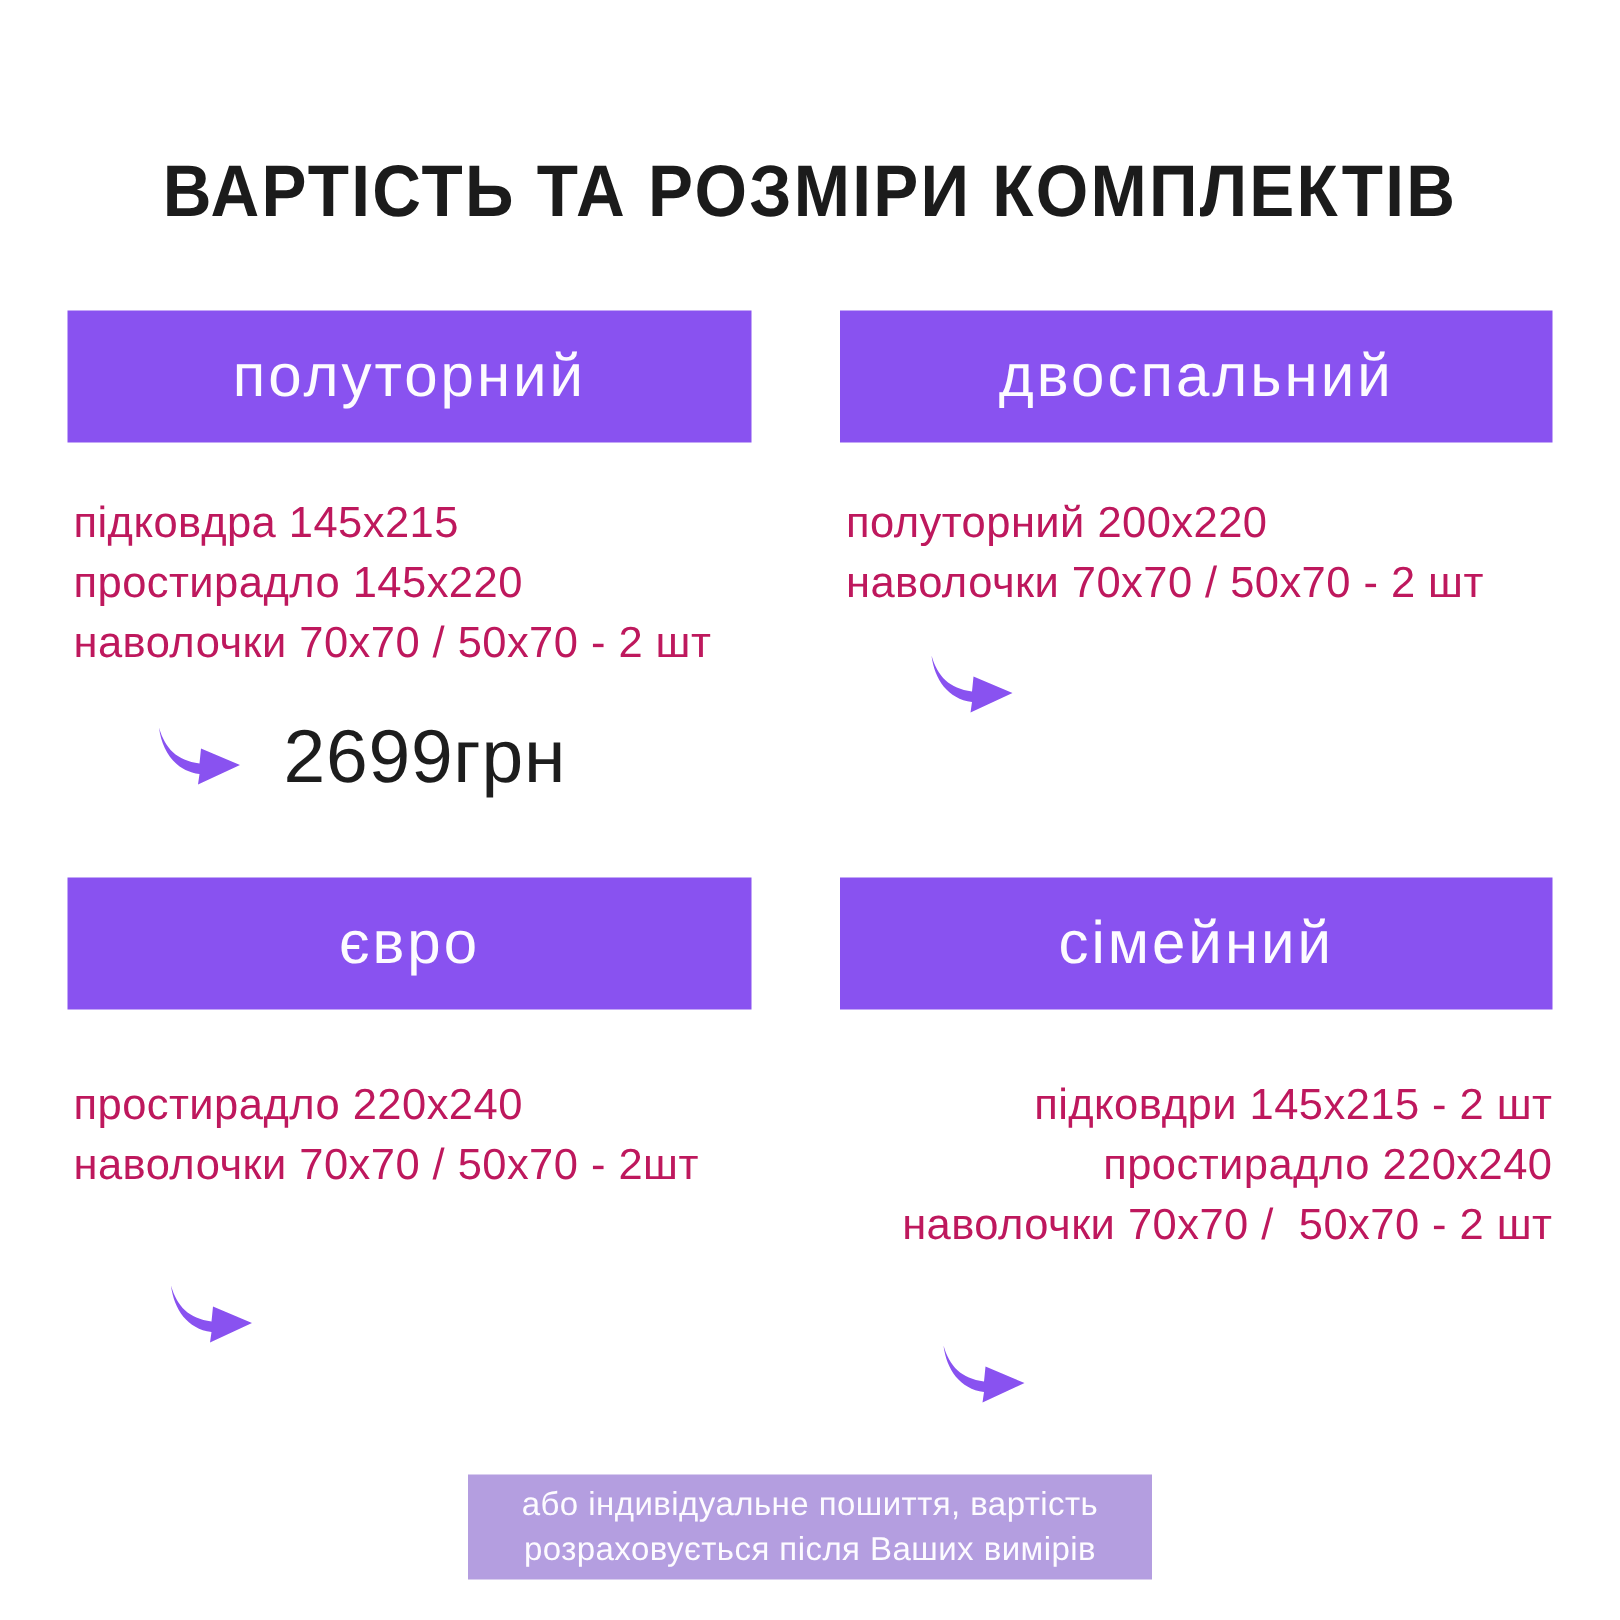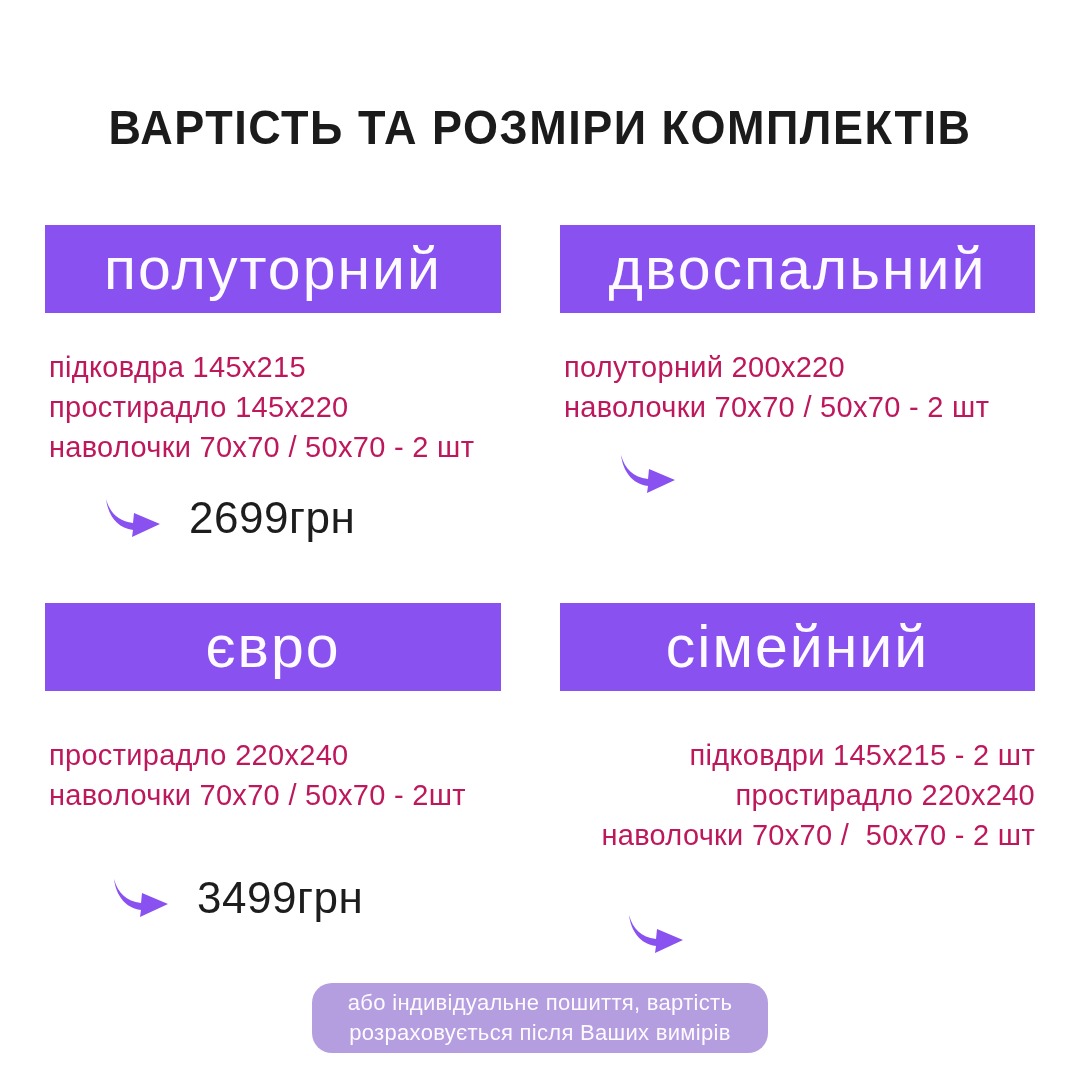--- a/index.html
+++ b/index.html
@@ -13,38 +13,38 @@
     transform:scaleY(1.08);
   }
   .card{position:absolute;}
   .card.c1{left:45px;top:207px;width:456px;}
   .card.c2{left:560px;top:207px;width:475px;}
   .card.c3{left:45px;top:585px;width:456px;}
   .card.c4{left:560px;top:585px;width:475px;text-align:right;}
   .banner{
     height:88px;background:var(--accent,#8952F0);
     display:flex;align-items:center;justify-content:center;
-    color:#fdfbff;font-size:59px;font-weight:400;letter-spacing:2px;margin-top:18px;
+    color:#fdfbff;font-size:40px;font-weight:400;letter-spacing:2px;
   }
   .details{margin-top:34px;padding-left:4px;color:#be185d;}
   .details .dline{
     font-size:29px;line-height:40px;white-space:pre;letter-spacing:0.3px;
   }
   .row2 .details{margin-top:44px;}
   .price-row{
     margin-top:26px;padding-left:58px;display:flex;align-items:center;gap:26px;
   }
   .row2 .price-row{margin-top:58px;padding-left:66px;}
   .price-arrow{color:var(--accent,#8952F0);width:60px;height:42px;flex:0 0 auto;}
-  .price{font-size:44px;color:#1d1d1d;letter-spacing:0.5px;}
+  .price{font-size:50px;color:#1d1d1d;letter-spacing:0.5px;}
   .footnote{
     position:absolute;left:312px;top:983px;width:456px;height:70px;
     background:var(--accent_light,#B49EE0);color:#fdfbff;
     display:flex;flex-direction:column;align-items:center;justify-content:center;
-    font-size:22px;line-height:30px;text-align:center;letter-spacing:0.3px;border-radius:20px;
+    font-size:22px;line-height:30px;text-align:center;letter-spacing:0.3px;
   }
 </style>
 </head>
 <body>
 
 <h1 class="page-title">ВАРТІСТЬ ТА РОЗМІРИ КОМПЛЕКТІВ</h1>
 
 <section class="card c1 row1">
   <div class="banner">полуторний</div>
   <div class="details">
@@ -76,21 +76,20 @@
 <section class="card c3 row2">
   <div class="banner">євро</div>
   <div class="details">
     <div class="dline">простирадло 220х240</div>
     <div class="dline">наволочки 70х70 / 50х70 - 2шт</div>
   </div>
   <div class="price-row">
     <svg class="price-arrow" viewBox="0 0 60 42" xmlns="http://www.w3.org/2000/svg">
       <path d="M3,2 C7,16 15,24 30,26 L31,16 L57,27 L29,40 L30,33 C14,31 5,18 3,2 Z" fill="currentColor"></path>
     </svg>
-    <span class="price">3499грн</span>
   </div>
 </section>
 
 <section class="card c4 row2">
   <div class="banner">сімейний</div>
   <div class="details">
     <div class="dline">підковдри 145х215 - 2 шт</div>
     <div class="dline">простирадло 220х240</div>
     <div class="dline">наволочки 70х70 /  50х70 - 2 шт</div>
   </div>

